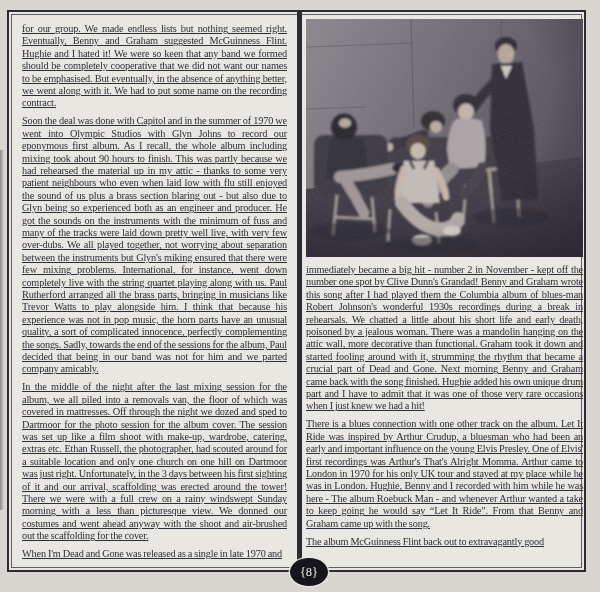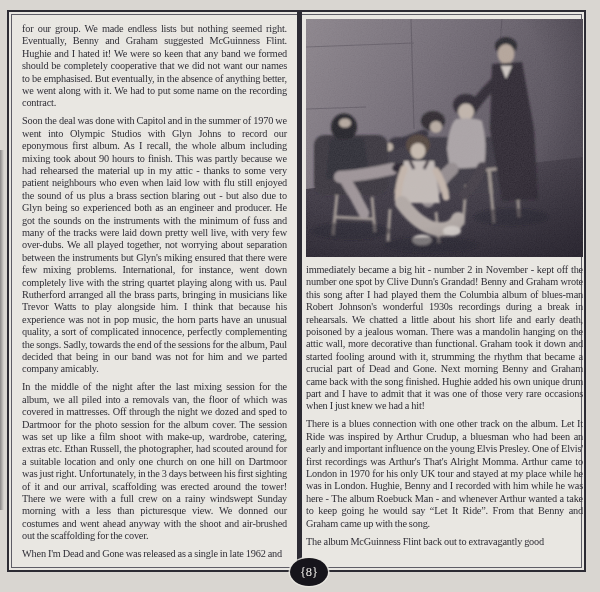--- a/index.html
+++ b/index.html
@@ -39,21 +39,21 @@
     z-index:2;
   }
   .col{
     position:absolute;top:11px;
     color:var(--text);
     font-size:10.3px;line-height:12.4px;
     letter-spacing:-0.18px;word-spacing:-0.35px;
     text-align:justify;
     z-index:1;
   }
-  .col p{margin:0 0 5.5px 0;}
+  .col p{margin:0 0 5.5px 0;text-decoration:underline;}
   .col-left{left:13px;width:265px;}
   .col-right{left:297px;top:7px;width:277px;}
   .photo{
     width:277px;height:238px;margin-bottom:7px;
     background:#5c5660;
     position:relative;overflow:hidden;
   }
   .photo svg{display:block;width:100%;height:100%;}
   .page-badge{
     position:absolute;left:290px;top:558px;width:38px;height:28px;
@@ -70,21 +70,21 @@
 <body>
 
 <div class="scan-edge"></div>
 
 <div class="spread">
 
   <div class="col col-left">
     <p>for our group. We made endless lists but nothing seemed right. Eventually, Benny and Graham suggested McGuinness Flint. Hughie and I hated it! We were so keen that any band we formed should be completely cooperative that we did not want our names to be emphasised. But eventually, in the absence of anything better, we went along with it. We had to put some name on the recording contract.</p>
     <p>Soon the deal was done with Capitol and in the summer of 1970 we went into Olympic Studios with Glyn Johns to record our eponymous first album. As I recall, the whole album including mixing took about 90 hours to finish. This was partly because we had rehearsed the material up in my attic - thanks to some very patient neighbours who even when laid low with flu still enjoyed the sound of us plus a brass section blaring out - but also due to Glyn being so experienced both as an engineer and producer. He got the sounds on the instruments with the minimum of fuss and many of the tracks were laid down pretty well live, with very few over-dubs. We all played together, not worrying about separation between the instruments but Glyn's miking ensured that there were few mixing problems. International, for instance, went down completely live with the string quartet playing along with us. Paul Rutherford arranged all the brass parts, bringing in musicians like Trevor Watts to play alongside him. I think that because his experience was not in pop music, the horn parts have an unusual quality, a sort of complicated innocence, perfectly complementing the songs. Sadly, towards the end of the sessions for the album, Paul decided that being in our band was not for him and we parted company amicably.</p>
     <p>In the middle of the night after the last mixing session for the album, we all piled into a removals van, the floor of which was covered in mattresses. Off through the night we dozed and sped to Dartmoor for the photo session for the album cover. The session was set up like a film shoot with make-up, wardrobe, catering, extras etc. Ethan Russell, the photographer, had scouted around for a suitable location and only one church on one hill on Dartmoor was just right. Unfortunately, in the 3 days between his first sighting of it and our arrival, scaffolding was erected around the tower! There we were with a full crew on a rainy windswept Sunday morning with a less than picturesque view. We donned our costumes and went ahead anyway with the shoot and air-brushed out the scaffolding for the cover.</p>
-    <p>When I'm Dead and Gone was released as a single in late 1962 and</p>
+    <p>When I'm Dead and Gone was released as a single in late 1970 and</p>
   </div>
 
   <div class="gutter"></div>
 
   <div class="col col-right">
     <div class="photo">
       <svg viewBox="0 0 277 238" preserveAspectRatio="none">
         <defs>
           <linearGradient id="wall" x1="0" y1="0" x2="1" y2="0.4">
             <stop offset="0" stop-color="#867f86"></stop>

